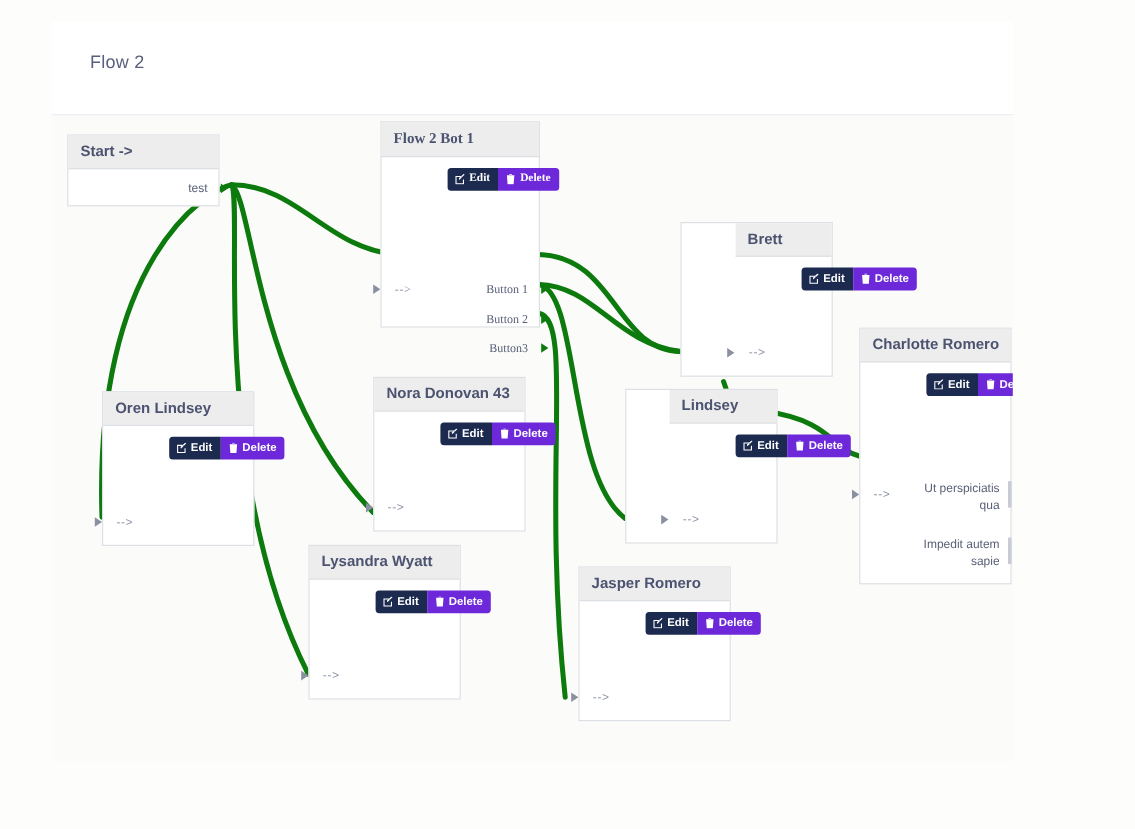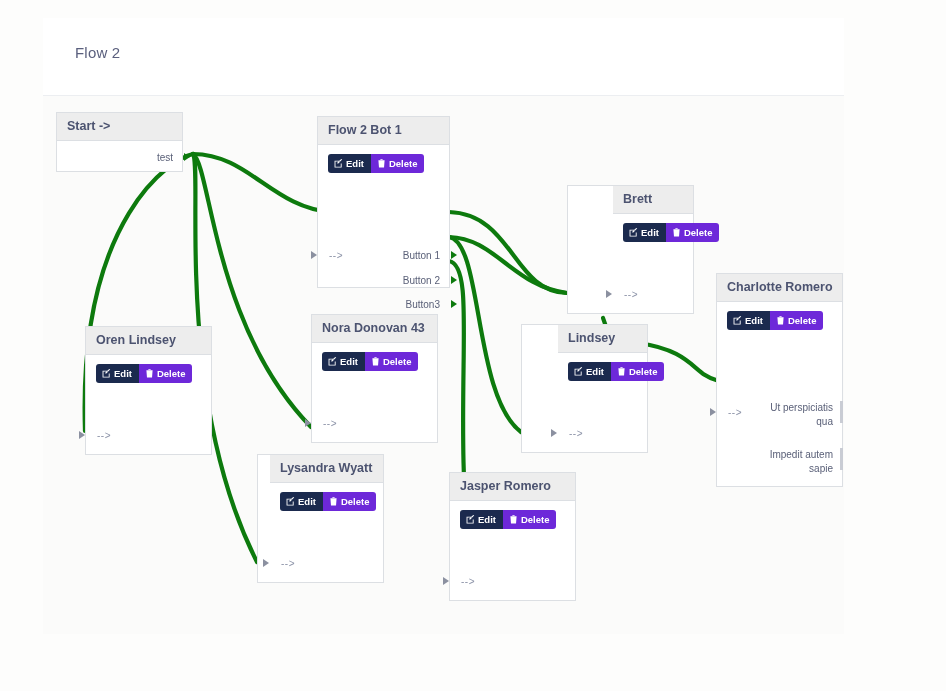--- a/index.html
+++ b/index.html
@@ -43,21 +43,21 @@
   }
   .node-body{position:relative;height:calc(100% - 30px);}
 
   .btn-row{position:absolute;left:10px;top:9px;display:flex;}
   .btn{
     display:flex;align-items:center;gap:3px;
     font-size:9.5px;font-weight:bold;color:#ffffff;
     padding:4px 7px 4px 6px;line-height:1;
     box-sizing:border-box;height:19px;
   }
-  .btn-edit{background:#1b2a4e;border-radius:3px 0 0 3px;}
+  .btn-edit{background:#1b2a4e;border-radius:3px 0 0 3px;margin-left:45px;}
   .btn-del{background:#6d28d9;border-radius:0 3px 3px 0;}
   .btn svg{display:block;}
 
   
   .port-in{
     position:absolute;font-size:10px;color:#8c93a8;letter-spacing:.5px;
   }
   .port-out{
     position:absolute;right:9px;font-size:10px;color:#5a6078;
     text-align:right;white-space:nowrap;
@@ -109,21 +109,21 @@
     </svg>
 
     <div class="node" style="left:13px;top:16px;width:127px;height:60px;">
       <div class="node-head">Start -&gt;</div>
       <div class="node-body">
         <div class="port-out" style="top:11px;">test</div>
         <div class="pm green" style="left:127px;top:12px;"></div>
       </div>
     </div>
 
-    <div class="node" style="left:274px;top:20px;width:133px;height:172px;">
+    <div class="node" style="left:274px;top:5px;width:133px;height:172px;font-family:Liberation Serif, serif;">
       <div class="node-head">Flow 2 Bot 1</div>
       <div class="node-body">
         <div class="btn-row">
           <div class="btn btn-edit">
             <span>
               <svg width="9" height="9" viewBox="0 0 16 16">
                   <path fill="#fff" d="M1 3h8v1.6H2.6v9H12V8h1.6v7H1V3z"></path>
                   <path fill="#fff" d="M14.6.9 11 4.5l-2-.8L12.8 0z"></path>
                   <path fill="#fff" d="M10.3 5.2 6.7 8.8 6 6.3l3.5-3.5z"></path>
                 </svg>
@@ -202,21 +202,21 @@
                 </svg>
             </span>
             <span>Delete</span>
           </div>
         </div>
         <div class="port-in" style="left:11px;top:75px;">--&gt;</div>
         <div class="pm" style="left:-7px;top:76px;"></div>
       </div>
     </div>
 
-    <div class="node" style="left:214px;top:358px;width:127px;height:129px;padding-left:12px;">
+    <div class="node" style="left:214px;top:358px;width:127px;height:129px;">
       <div class="node-head">Lysandra Wyatt</div>
       <div class="node-body">
         <div class="btn-row">
           <div class="btn btn-edit">
             <span>
               <svg width="9" height="9" viewBox="0 0 16 16">
                   <path fill="#fff" d="M1 3h8v1.6H2.6v9H12V8h1.6v7H1V3z"></path>
                   <path fill="#fff" d="M14.6.9 11 4.5l-2-.8L12.8 0z"></path>
                   <path fill="#fff" d="M10.3 5.2 6.7 8.8 6 6.3l3.5-3.5z"></path>
                 </svg>
@@ -230,21 +230,21 @@
                 </svg>
             </span>
             <span>Delete</span>
           </div>
         </div>
         <div class="port-in" style="left:11px;top:75px;">--&gt;</div>
         <div class="pm" style="left:-7px;top:76px;"></div>
       </div>
     </div>
 
-    <div class="node" style="left:406px;top:376px;width:127px;height:129px;">
+    <div class="node" style="left:439px;top:376px;width:127px;height:129px;">
       <div class="node-head">Jasper Romero</div>
       <div class="node-body">
         <div class="btn-row">
           <div class="btn btn-edit">
             <span>
               <svg width="9" height="9" viewBox="0 0 16 16">
                   <path fill="#fff" d="M1 3h8v1.6H2.6v9H12V8h1.6v7H1V3z"></path>
                   <path fill="#fff" d="M14.6.9 11 4.5l-2-.8L12.8 0z"></path>
                   <path fill="#fff" d="M10.3 5.2 6.7 8.8 6 6.3l3.5-3.5z"></path>
                 </svg>

